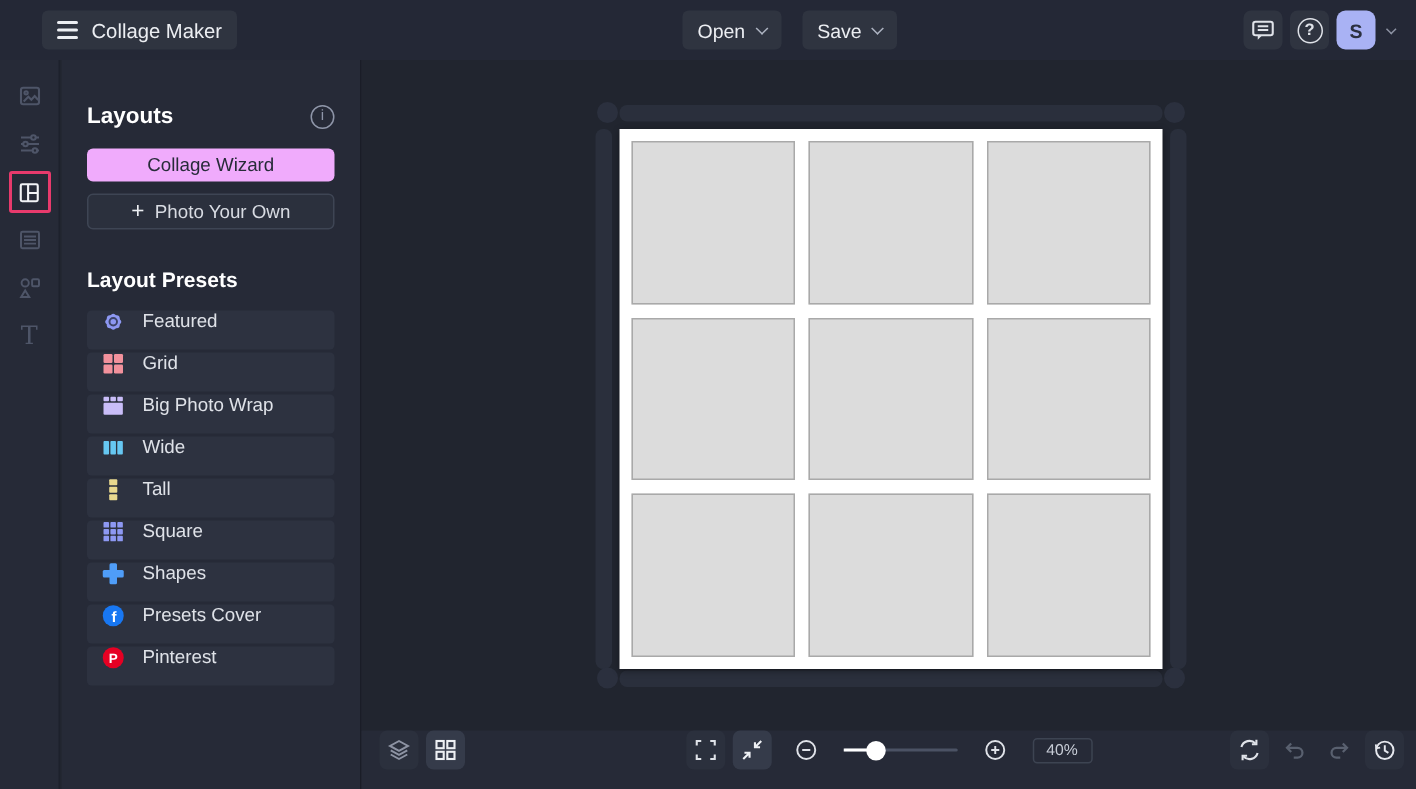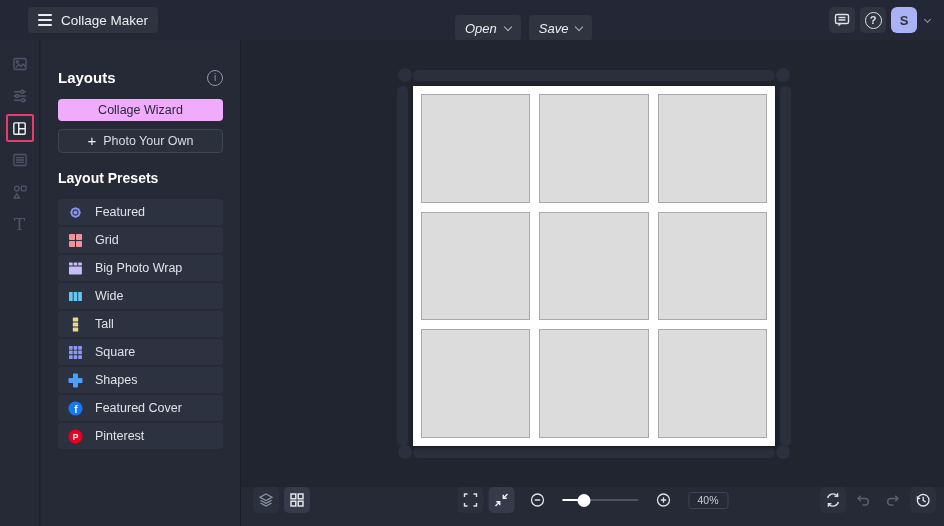--- a/index.html
+++ b/index.html
@@ -8,21 +8,21 @@
   .app { position:relative; width:944px; height:526px; background:#21252f; }
 
   
   .header { position:absolute; top:0; left:0; width:944px; height:40px;
             background:#242836; display:flex; align-items:center; }
   .chip { height:26px; background:#2f3440; border-radius:4px; display:flex;
           align-items:center; color:#eceef2; font-size:13px; padding:0 10px; cursor:pointer; }
   .title-chip { margin-left:28px; gap:9px; font-size:13.5px; }
   .burger { display:flex; flex-direction:column; gap:3px; }
   .burger span { display:block; width:14px; height:2px; background:#eceef2; border-radius:1px; }
-  .filemenu { position:absolute; left:455px; top:15px; display:flex; gap:8px;font-style:italic; }
+  .filemenu { position:absolute; left:455px; top:7px; display:flex; gap:14px; }
   .chev { width:6px; height:6px; border-right:1.5px solid #aeb4c2; border-bottom:1.5px solid #aeb4c2;
           transform:rotate(45deg); margin-left:8px; margin-top:-3px; }
   .hdr-right { position:absolute; right:12px; top:7px; display:flex; align-items:center; gap:5px; }
   .icon-chip { width:26px; height:26px; background:#2f3440; border-radius:5px;
                display:flex; align-items:center; justify-content:center; cursor:pointer; }
   .help-glyph { width:17px; height:17px; border:1.5px solid #dfe2e8; border-radius:50%;
                 color:#dfe2e8; font-size:11px; font-weight:bold; display:flex;
                 align-items:center; justify-content:center; }
   .avatar { width:26px; height:26px; border-radius:6px; background:#a9b2f4; color:#2b3040;
             font-weight:bold; font-size:13px; display:flex; align-items:center; justify-content:center; cursor:pointer; }
@@ -44,23 +44,23 @@
   .panel-head { display:flex; align-items:center; justify-content:space-between;margin-top:16px; }
   .panel-title { color:#ffffff; font-size:15px; font-weight:bold; }
   .info-icon { width:16px; height:16px; border:1.3px solid #8f96a9; border-radius:50%; color:#8f96a9;
                font-size:10px; display:flex; align-items:center; justify-content:center; cursor:pointer; }
   .wizard-btn { margin-top:13px; width:100%; height:22px; background:#f0abfc; border:none; border-radius:4px;
                 color:#272b39; font-size:12.5px; font-family:"Liberation Sans",sans-serif; cursor:pointer; }
   .create-btn { margin-top:8px; width:100%; height:24px; background:#2b303d; border:1px solid #3e4554;
                 border-radius:4px; color:#d8dbe2; font-size:12.5px; font-family:"Liberation Sans",sans-serif;
                 cursor:pointer; display:flex; align-items:center; justify-content:center; gap:7px; }
   .plus { font-size:15px; color:#eceef2; line-height:1; margin-top:-1px; }
-  .presets-title { margin-top:17px; color:#ffffff; font-size:14px; font-weight:bold; }
+  .presets-title { margin-top:25px; color:#ffffff; font-size:14px; font-weight:bold; }
   .preset-list { margin-top:13px; display:flex; flex-direction:column; gap:2px; }
-  .preset { height:26px; background:#2d3240; border-radius:3px; display:flex; align-items:center;
+  .preset { height:26px; background:#2d3240; border-radius:3px; display:flex; 
             padding-left:10px; cursor:pointer; }
   .picon { width:15px; height:15px; margin-right:12px; display:flex; align-items:center; justify-content:center; }
   .plabel { color:#dfe2e8; font-size:12.5px; }
 
   
   .stage { position:absolute; left:241px; top:40px; width:703px; height:447px; background:#21252f; }
   .hbar { position:absolute; background:#2a2f3c; border-radius:5px; }
   .hdot { position:absolute; width:14px; height:14px; border-radius:50%; background:#2b303e; }
   .canvas { position:absolute; left:413px; top:86px; width:362px; height:360px; background:#ffffff;
             box-shadow:0 1px 5px rgba(0,0,0,.45); padding:8px; display:grid;
@@ -265,21 +265,21 @@
       </div>
 
 
       <div class="preset">
         <span class="picon">
           <svg width="15" height="15" viewBox="0 0 15 15">
             <circle cx="7.5" cy="7.5" r="7" fill="#1877f2"></circle>
             <text x="8" y="11.6" text-anchor="middle" font-family="Liberation Sans, sans-serif" font-size="10" font-weight="bold" fill="#ffffff">f</text>
           </svg>
         </span>
-        <span class="plabel">Featured Cover</span>
+        <span class="plabel">Presets Cover</span>
       </div>
 
       <div class="preset">
         <span class="picon">
           <svg width="15" height="15" viewBox="0 0 15 15">
             <circle cx="7.5" cy="7.5" r="7" fill="#e60023"></circle>
             <text x="7.6" y="11" text-anchor="middle" font-family="Liberation Sans, sans-serif" font-size="9" font-weight="bold" fill="#ffffff">P</text>
           </svg>
         </span>
         <span class="plabel">Pinterest</span>

